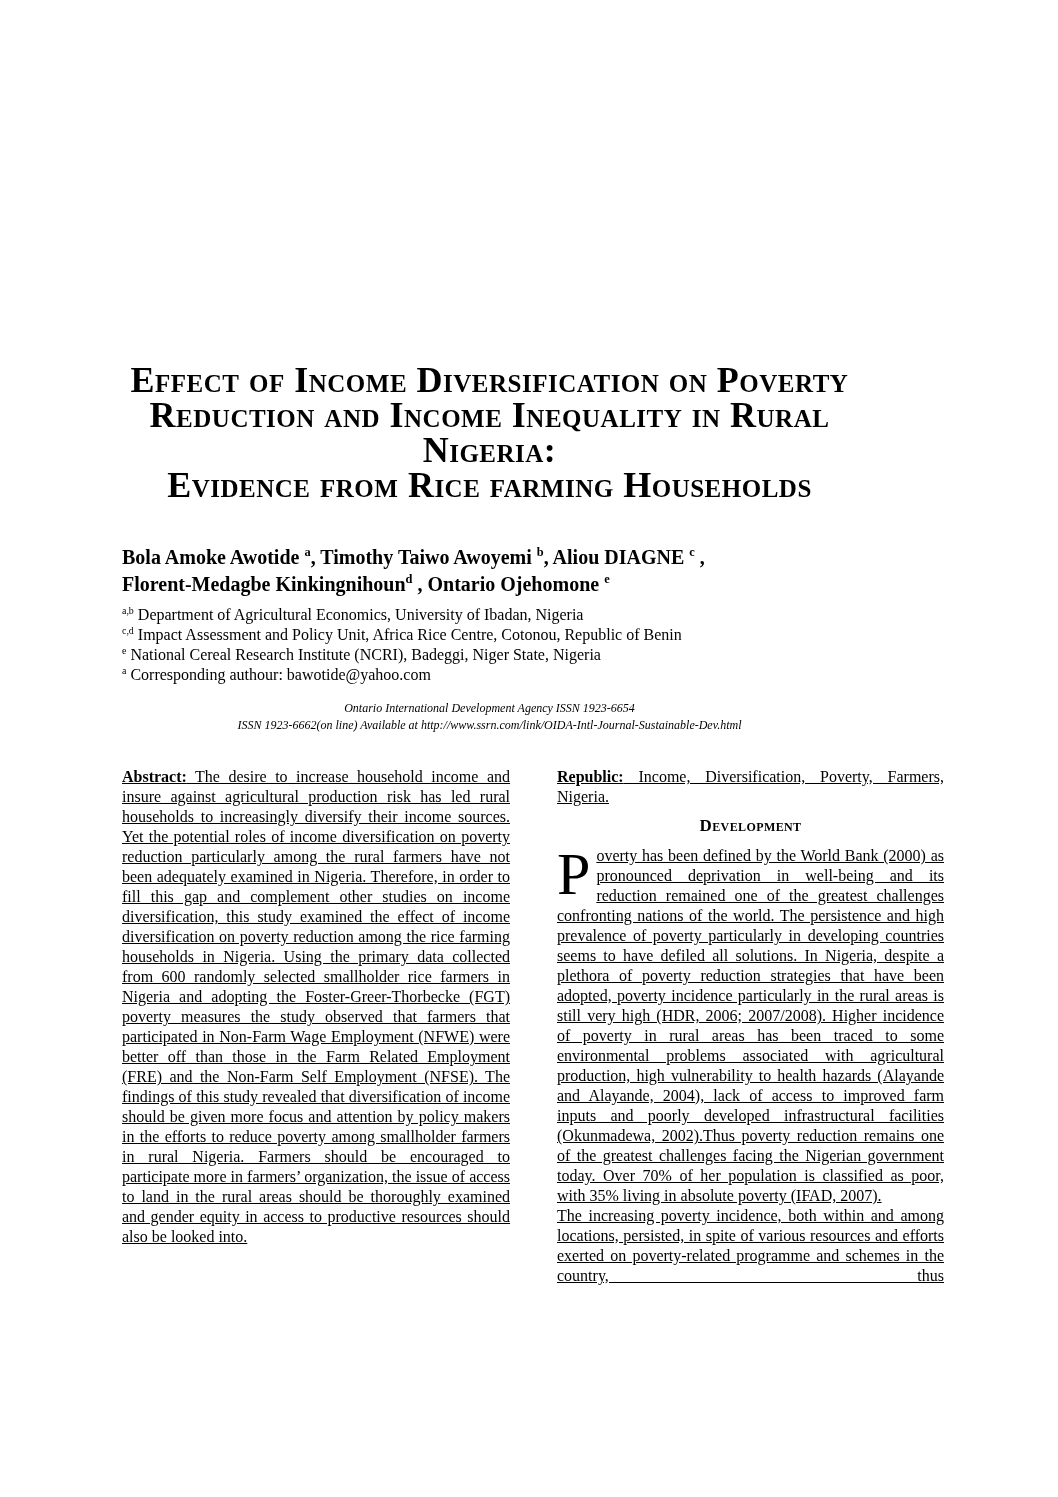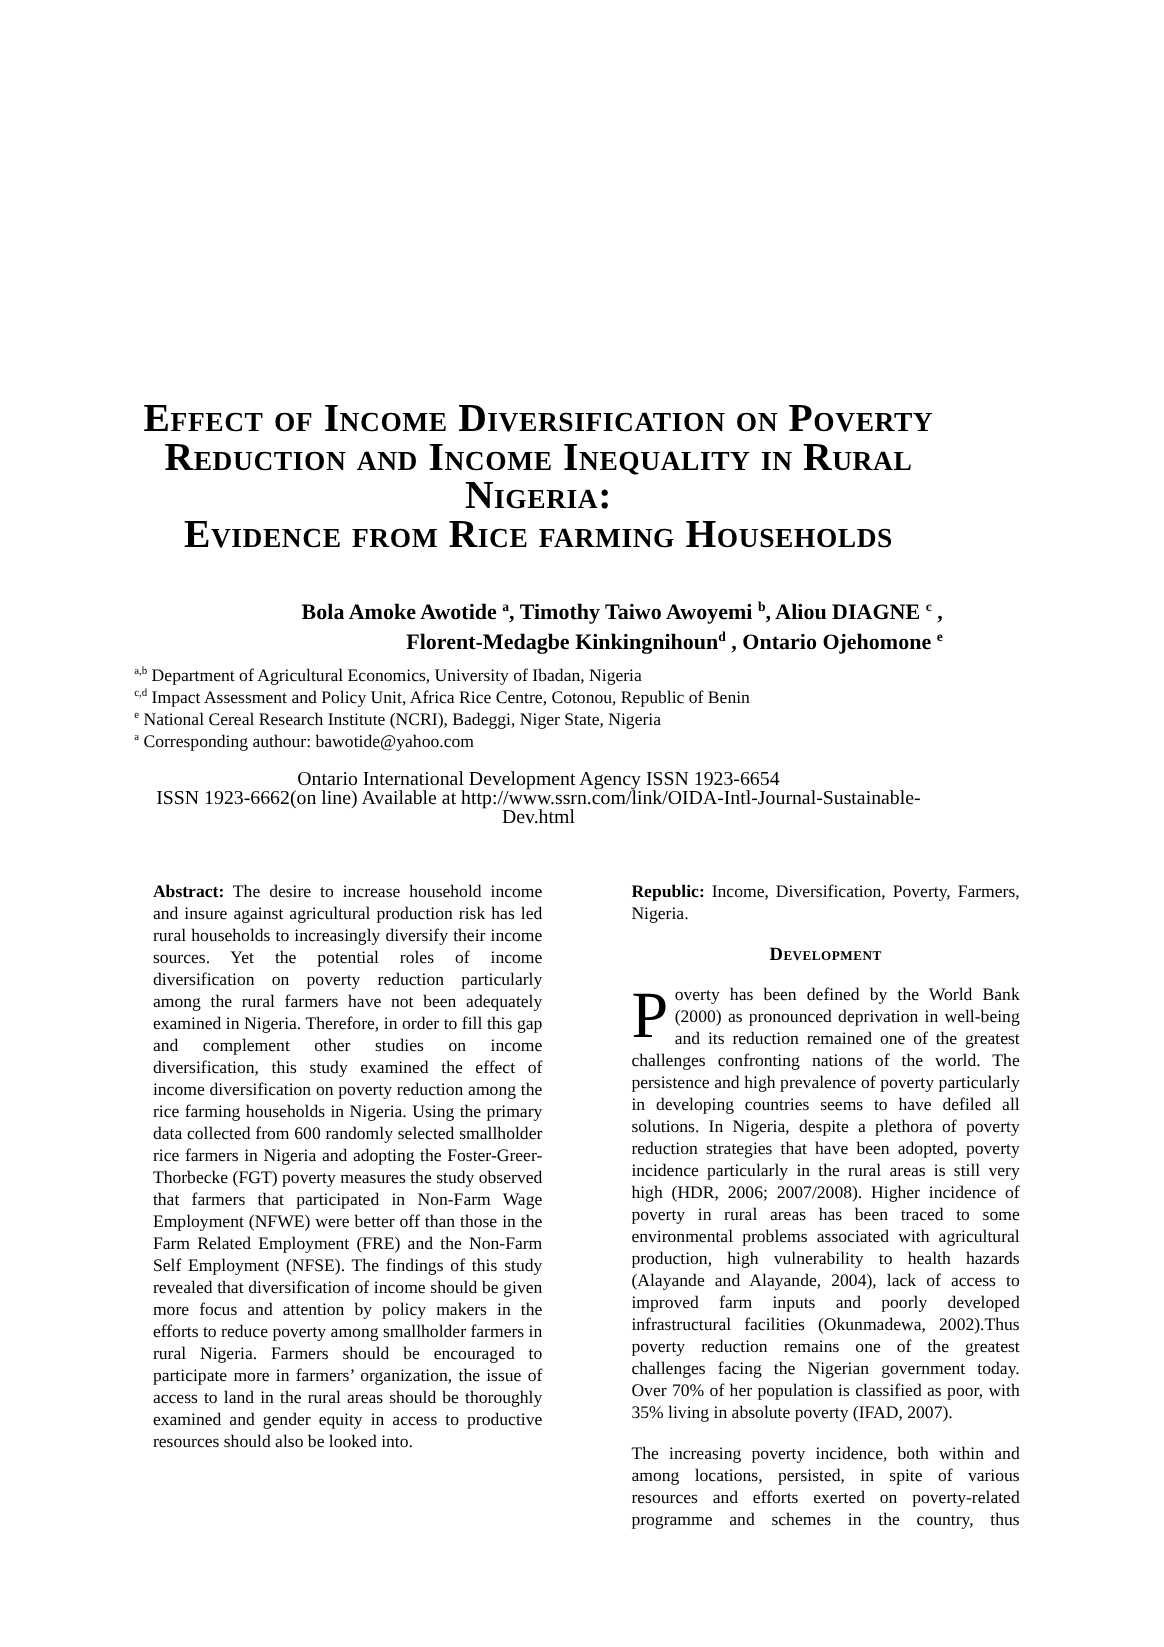--- a/index.html
+++ b/index.html
@@ -24,21 +24,21 @@
     font-size: 36px;
     line-height: 35px;
     font-weight: bold;
     font-variant: small-caps;
     letter-spacing: 0.5px;
   }
   .title-line { display: block; }
   
   .authors {
     margin-top: 41px;
-    text-align: right;
+    text-align: left;
     font-size: 20px;
     line-height: 27px;
     font-weight: bold;
   }
   .authors-line { display: block; }
   sup {
     font-size: 62%;
     line-height: 0;
     vertical-align: super;
   }
@@ -47,37 +47,39 @@
     margin-top: 7px;
     text-align: left;
     font-size: 16px;
     line-height: 20px;
   }
   .affiliation-line { display: block; }
   
   .issn {
     margin-top: 15px;
     text-align: center;
-    font-size: 18px;
+    font-size: 12px;
     line-height: 17px;
+    font-style: italic;
   }
   .issn-line { display: block; }
   
   .columns {
     display: flex;
     gap: 47px;
     margin-top: 33px;
   }
   .col-left  { width: 388px; flex: 0 0 388px; }
   .col-right { width: 387px; flex: 0 0 387px; }
   p.body-par {
-    margin: 17px;
+    margin: 0;
     font-size: 16px;
     line-height: 20px;
     text-align: justify;
+    text-decoration: underline;
   }
   p.body-par b { font-weight: bold; }
   .section-heading {
     margin: 9px 0 10px 0;
     text-align: center;
     font-size: 17px;
     line-height: 20px;
     font-weight: bold;
     font-variant: small-caps;
     letter-spacing: 0.4px;

